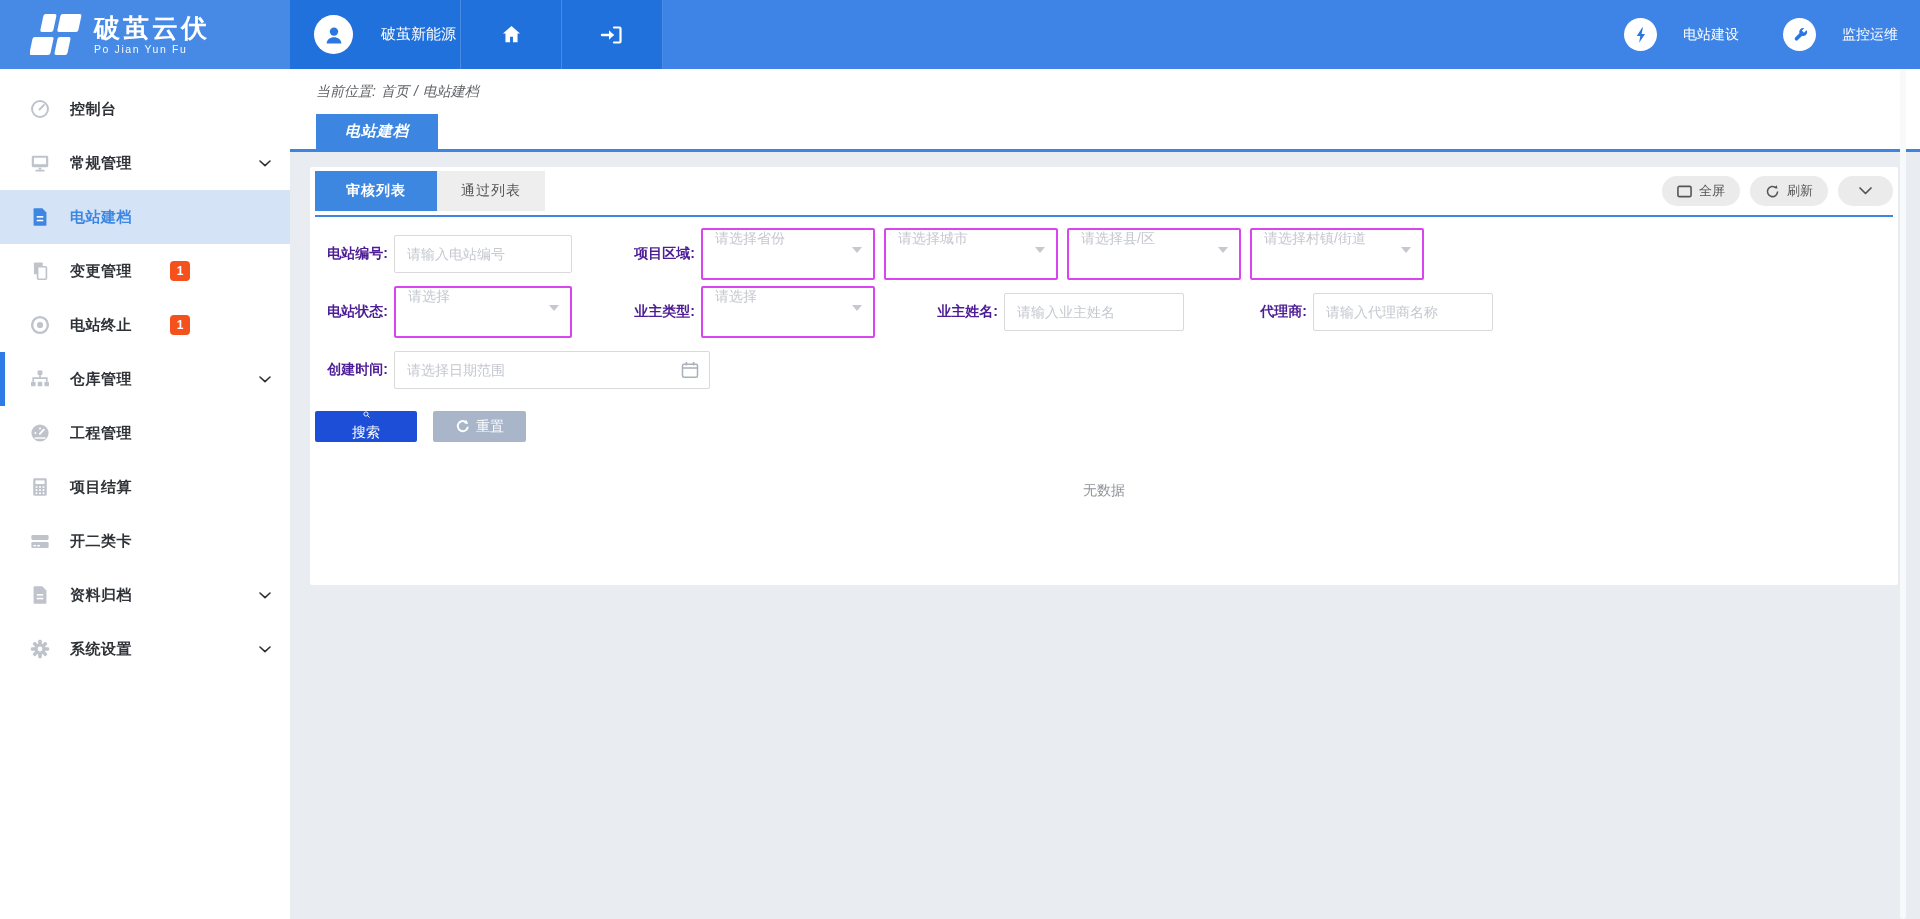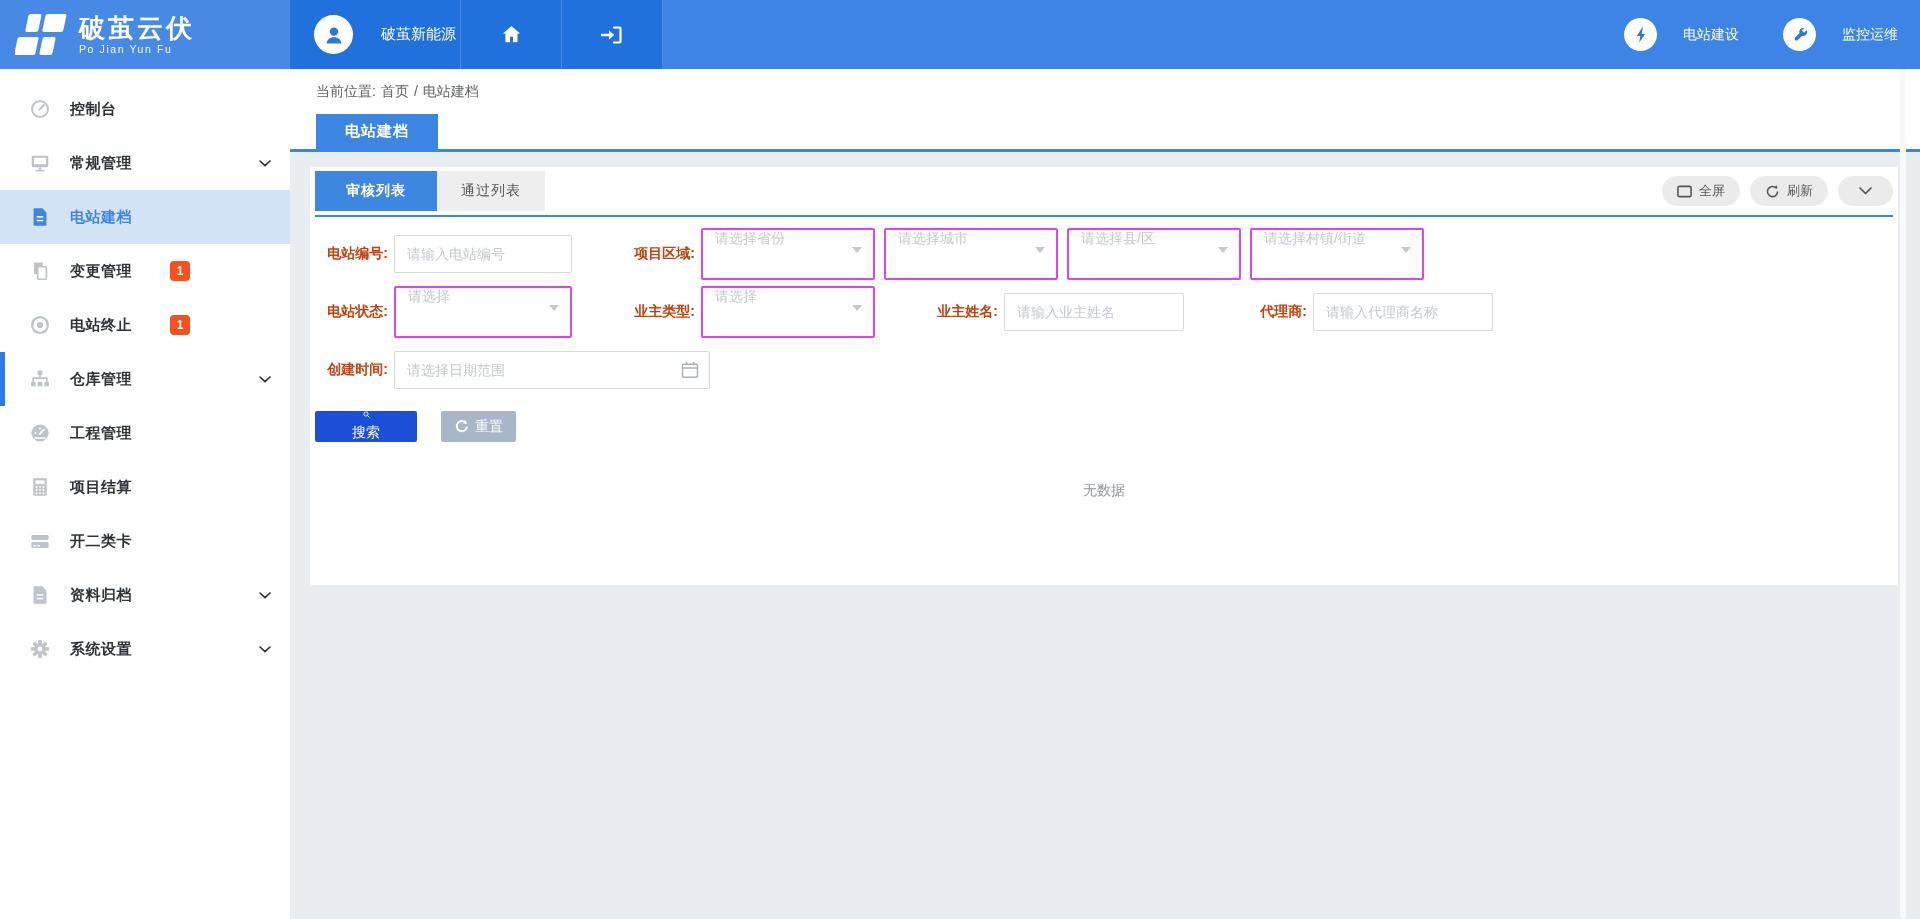--- a/index.html
+++ b/index.html
@@ -2,21 +2,21 @@
 <html><head>
 <meta charset="utf-8">
 <style>
   * { margin:0; padding:0; box-sizing:border-box; }
   html,body { width:1920px; height:919px; overflow:hidden;
     font-family:"Liberation Sans","DejaVu Sans",sans-serif;
     background:#e9ecf0; font-size:14px; }
 
   
   .header { position:absolute; top:0; left:0; width:1920px; height:69px; display:flex; z-index:10; }
-  .brand { width:290px; height:69px; background:#478ae6; display:flex; align-items:center; padding-left:15px; }
+  .brand { width:290px; height:69px; background:#478ae6; display:flex; align-items:center; padding-left:30px; }
   .brand-text { margin-left:12px; color:#fff; }
   .brand-title { font-size:26px; font-weight:bold; letter-spacing:3px; line-height:28px; }
   .brand-sub { font-size:10.5px; letter-spacing:1.6px; opacity:.95; margin-top:1px; }
   .hseg { height:69px; background:#2171dd; display:flex; align-items:center; justify-content:center; border-right:1px solid rgba(255,255,255,.18); cursor:pointer; }
   .hseg-user { width:171px; justify-content:center; padding-left:20px;gap:16px; }
   .avatar { width:39px; height:39px; border-radius:50%; background:#fff; display:flex; align-items:center; justify-content:center; flex:none; }
   .hseg-user .uname { color:#fff; font-size:15px; margin-left:12px; white-space:nowrap; }
   .hseg-btn { width:101px; }
   .hrest { flex:1; background:#3e84e6; display:flex; align-items:center; justify-content:flex-end; gap:44px; padding-right:22px; }
   .hnav { display:flex; align-items:center; gap:26px; cursor:pointer; }
@@ -29,56 +29,56 @@
   .s-ico { width:22px; height:22px; flex:none; margin-right:19px; }
   .s-label { font-size:15px; font-weight:700; color:#2f3338; letter-spacing:.5px; }
   .s-item.active { background:#d5e3f7; }
   .s-item.active .s-label { color:#3d86e2; }
   .s-item.hoverbar::before { content:""; position:absolute; left:0; top:0; width:5px; height:54px; background:#2e7be6; }
   .s-badge { position:absolute; left:170px; top:17px; min-width:20px; height:20px; background:#f5511d; border-radius:4px; color:#fff; font-size:12px; font-weight:bold; line-height:20px; text-align:center; padding:0 4px; }
   .s-chev { position:absolute; right:19px; top:24px; }
 
   
   .main { position:absolute; top:69px; left:290px; width:1630px; height:850px; }
-  .crumb-zone { background:#fff; height:83px; border-bottom:3px solid #3c86e2; padding:14px 0 0 26px; }
+  .crumb-zone { background:#fff; height:83px; border-bottom:3px solid #3c86e2; padding:14px 0 0 26px;font-style:italic; }
   .breadcrumb { font-size:14px; color:#606266; display:flex; gap:5px; }
   .breadcrumb .bc-home { cursor:pointer; }
   .page-tab { margin-top:13px; width:122px; height:35px; background:#3c86e2; color:#fff; font-size:15px; font-weight:700; display:flex; align-items:center; justify-content:center; letter-spacing:1px; cursor:pointer; }
 
   .content { padding:15px 22px 0 20px; }
   .panel { background:#fff; border-radius:2px; height:418px; padding:0 5px; }
 
   .tabs-row { display:flex; align-items:center; height:40px; padding-top:8px; }
   .tab { height:40px; display:flex; align-items:center; justify-content:center; font-size:14px; cursor:pointer; letter-spacing:1px; }
   .tab.active { width:122px; background:#3e87e1; color:#fff; font-weight:700; }
   .tab.inactive { width:108px; background:#eeeeee; color:#555; }
   .toolbar { margin-left:auto; display:flex; align-items:center; gap:10px; }
   .pill { height:30px; border-radius:15px; background:#ebebeb; display:flex; align-items:center; gap:7px; padding:0 15px; font-size:13px; color:#555; cursor:pointer; }
   .pill.only-icon { padding:0 21px; }
   .blue-rule { height:2px; background:#3c86e2; margin-top:8px; }
 
   .filters { padding-top:18px; }
   .f-row { display:flex; align-items:center; height:38px; margin-bottom:20px; }
-  .f-label { width:73px; text-align:right; font-size:14px; font-weight:700; color:#c2410c; margin-right:6px; white-space:nowrap; flex:none; }
+  .f-label { width:73px; text-align:right; font-size:14px; font-weight:700; color:#4c1d95; margin-right:6px; white-space:nowrap; flex:none; }
   .gap50 { margin-left:50px; }
   .gap9 { margin-left:9px; }
   .inp { height:38px; border:1px solid #d9d9d9; border-radius:2px; background:#fff; font-size:14px; color:#000000; padding:0 12px; outline:none; }
   .inp::placeholder { color:#c4c8cf; }
   .w178 { width:178px; } .w174 { width:174px; } .w180 { width:180px; }
   .sel { position:relative; height:52px; border:2px solid #d946ef; border-radius:2px; background:#fff; display:flex; align-items:flex-start; padding:0 26px 0 12px; cursor:pointer; }
   .sel .ph { font-size:14px; color:#c4c8cf; white-space:nowrap; overflow:hidden; }
   .sel .caret { position:absolute; right:11px; top:17px; }
   .date-wrap { position:relative; }
   .date-wrap .cal { position:absolute; right:11px; top:10px; }
   .date-wrap .inp { width:316px; padding-right:34px; }
 
   .actions { display:flex; align-items:center; margin-top:22px; }
   .btn { height:31px; border:none; border-radius:2px; display:flex; align-items:center; justify-content:center; gap:6px; font-size:14px; cursor:pointer; font-family:inherit; }
   .btn-search { width:102px; background:#1d4ed8; color:#fff;flex-direction:column; }
-  .btn-reset { width:75px; background:#a9b6ca; color:rgba(255,255,255,.95); margin-left:24px; }
+  .btn-reset { width:93px; background:#a9b6ca; color:rgba(255,255,255,.95); margin-left:16px; }
 
   .table { margin-top:22px; }
   .thead { position:relative; height:48px; background:#f0f0f0; }
   .th { position:absolute; top:0; height:48px; line-height:48px; font-size:14px; color:#5a5e66; white-space:nowrap; }
   .tbody-empty { height:48px; line-height:52px; text-align:center; color:#909399; font-size:14px; }
 
   .scroll-strip { position:absolute; top:69px; right:14px; width:6px; height:850px; background:#f7f9fb; border-radius:3px; }
 </style>
 </head>
 <body>

